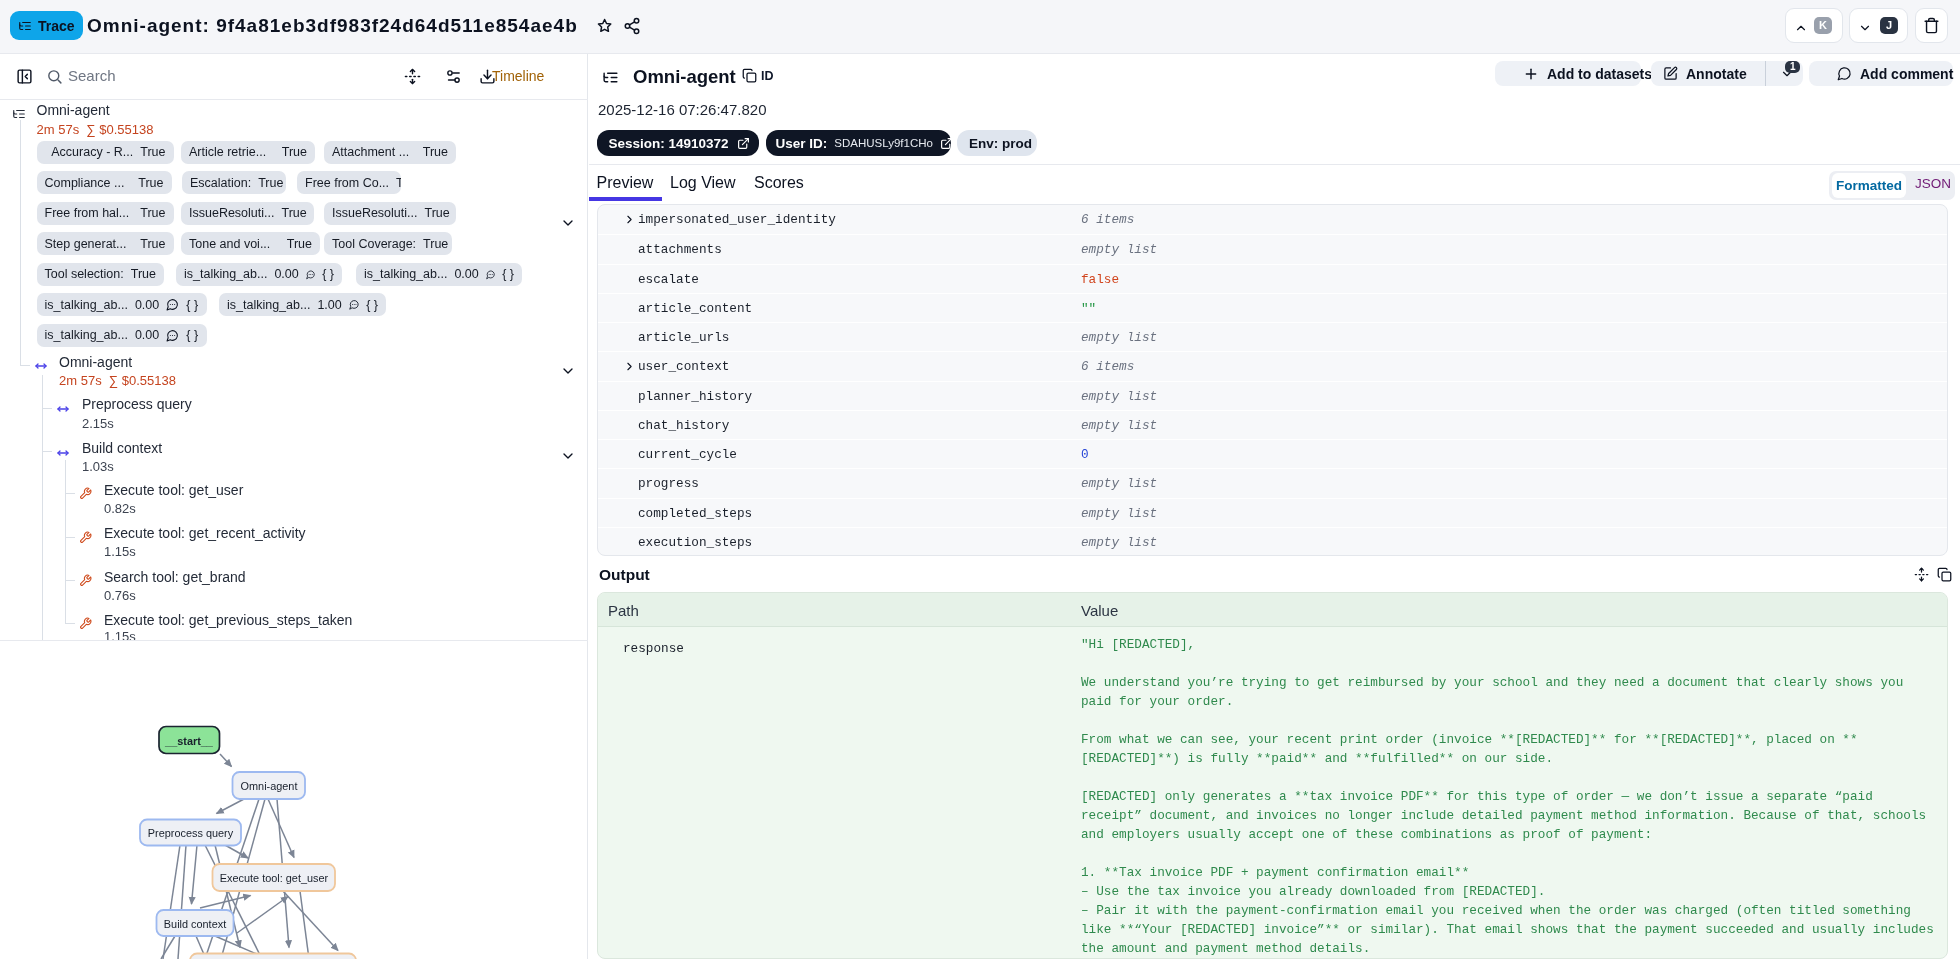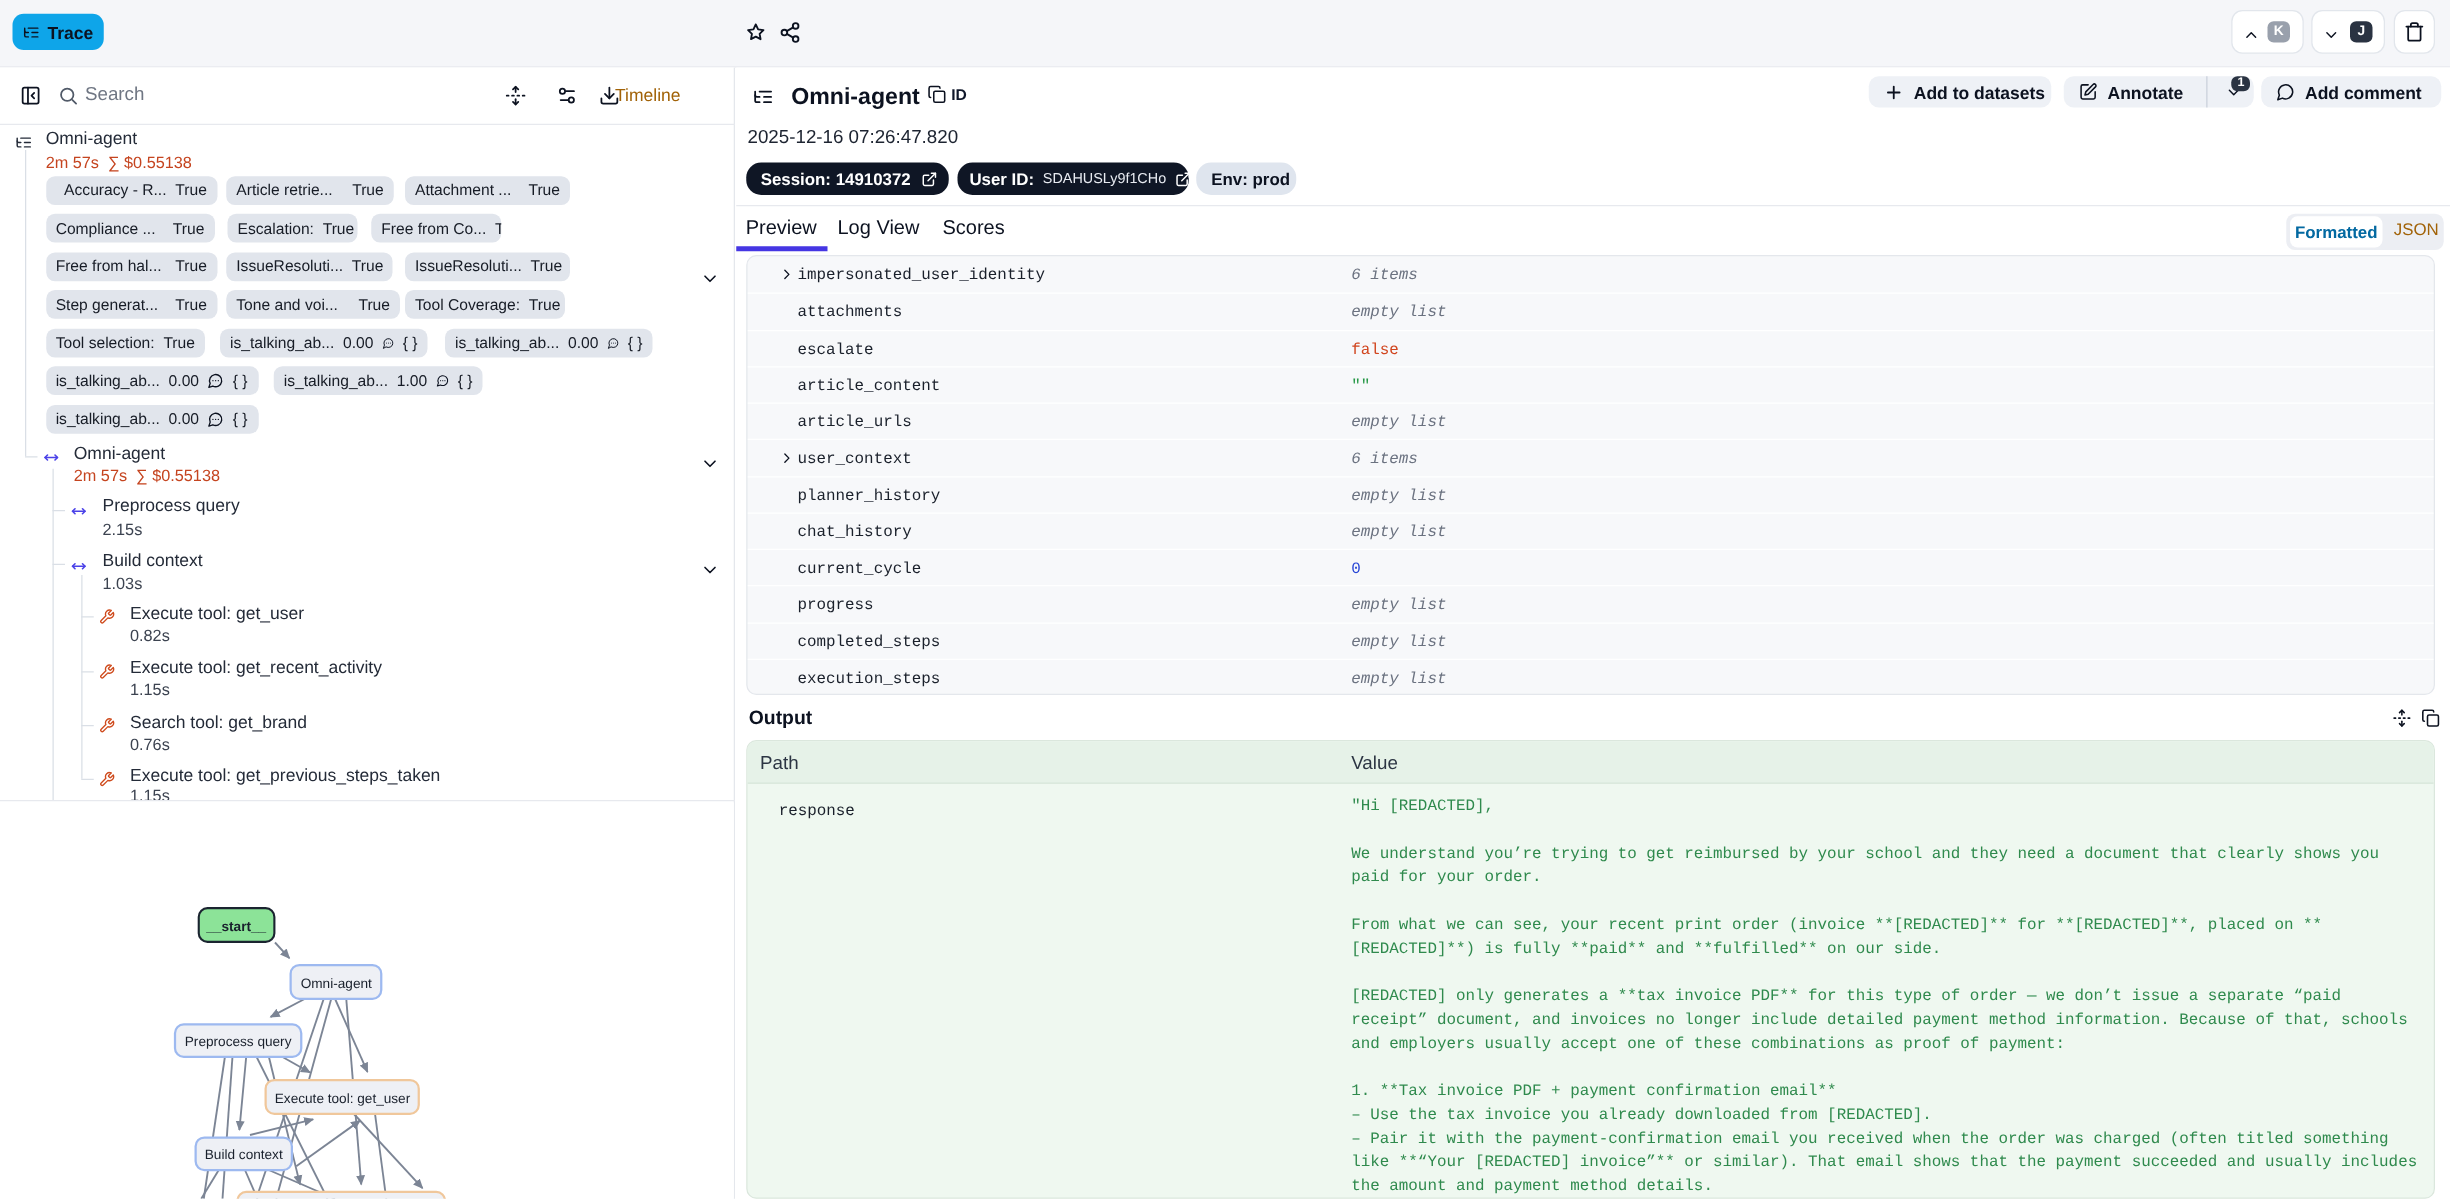--- a/index.html
+++ b/index.html
@@ -26,35 +26,35 @@
 .badge { position:absolute; height:23px; background:#e1e5ec; border-radius:7px;
   display:flex; align-items:center; padding:0 8px; gap:7px; font-size:12.5px; color:#171c26; white-space:nowrap; overflow:hidden; }
 .badge .val { font-size:12.5px; }
 .gline { position:absolute; background:#dadfe6; }
 #graph { position:absolute; left:0; top:588px; width:587px; height:317px; background:#fff; }
 
 #rightpanel { position:absolute; left:589px; top:54px; width:1371px; height:905px; background:#fff; }
 #rp-title { position:absolute; left:44px; top:12px; font-size:18.5px; font-weight:700; color:#0c1220; }
 #rp-date { position:absolute; left:9px; top:47px; font-size:15px; color:#1d2431; }
 .rbtn { position:absolute; top:7px; height:25px; background:#eef1f6; border-radius:8px; white-space:nowrap;
-  display:flex; align-items:center; padding:0 12px; gap:8px; font-size:14px; font-weight:700; color:#0c1220; }
+  display:flex; align-items:center; padding:0 28px; gap:8px; font-size:14px; font-weight:700; color:#0c1220; }
 .rbtn svg { flex:none; }
 .darkpill { position:absolute; top:76px; height:26px; background:#0f1625; border-radius:12px; color:#fff; white-space:nowrap;
   display:flex; align-items:center; padding:0 12px; gap:8px; font-size:13.5px; font-weight:700; }
 .darkpill .sub { font-size:11.5px; font-weight:400; color:#e7eaf0; }
 .darkpill svg, #envpill svg { flex:none; }
 #envpill { position:absolute; top:76px; height:26px; background:#dfe5ee; border-radius:12px; color:#0c1220; white-space:nowrap;
   display:flex; align-items:center; padding:0 12px; font-size:13.5px; font-weight:700; }
 #rp-hr { position:absolute; left:0; top:110px; width:1371px; height:1px; background:#e7e9ee; }
 .tab { position:absolute; top:120px; font-size:16px; color:#0c1220; }
 #tabline { position:absolute; left:0; top:143px; width:73px; height:3.5px; background:#4536e3; }
 #fmtjson { position:absolute; left:1240px; top:117px; width:126px; height:29px; background:#eceef3; border-radius:7px; }
 #fmtseg { position:absolute; left:3px; top:2px; width:74px; height:25px; background:#fff; border-radius:6px;
   text-align:center; line-height:25px; font-size:13.5px; font-weight:700; color:#0369a1; }
-#jsonseg { position:absolute; left:86px; top:5px; font-size:13.5px; font-weight:500; color:#a16207; }
+#jsonseg { position:absolute; left:86px; top:5px; font-size:13.5px; font-weight:500; color:#701a75; }
 
 #kvtable { position:absolute; left:8px; top:150px; width:1351px; height:352px;
   border:1px solid #e4e7ec; border-radius:8px; background:#f7f8fa; overflow:hidden; }
 .kvrow { position:relative; height:29.25px; border-top:1.5px solid #fff;
   font-family:"Liberation Mono", monospace; font-size:12.7px; }
 .kvrow:first-child { border-top:none; }
 .kvkey { position:absolute; left:40px; top:7px; color:#1a202b; }
 .kvchev { position:absolute; left:25px; top:8px; }
 .kvval { position:absolute; left:483px; top:7px; color:#6b7280; font-style:italic; }
 .kvval.plain { font-style:normal; }
@@ -78,20 +78,21 @@
         <g class="ic">
           <path d="M21 12h-8"></path>
           <path d="M21 6H8"></path>
           <path d="M21 18h-8"></path>
           <path d="M3 6v4c0 1.1.9 2 2 2h3"></path>
           <path d="M3 10v6c0 1.1.9 2 2 2h3"></path>
         </g>
       </svg>
     Trace
   </div>
+  <div id="pagetitle">Omni-agent: 9f4a81eb3df983f24d64d511e854ae4b</div>
   <svg class="abs" style="left:596px;top:17px" width="18" height="18" viewBox="0 0 24 24">
       <path class="ic" d="M11.5 3.4 9 8.6l-5.7.8 4.1 4-1 5.7 5.1-2.7 5.1 2.7-1-5.7 4.1-4-5.7-.8z"></path>
     </svg>
   <svg class="abs" style="left:623px;top:17px" width="18" height="18" viewBox="0 0 24 24">
       <g class="ic">
         <circle cx="18" cy="5" r="3"></circle>
         <circle cx="6" cy="12" r="3"></circle>
         <circle cx="18" cy="19" r="3"></circle>
         <path d="m8.6 13.5 6.8 4M15.4 6.5l-6.8 4"></path>
       </g>

